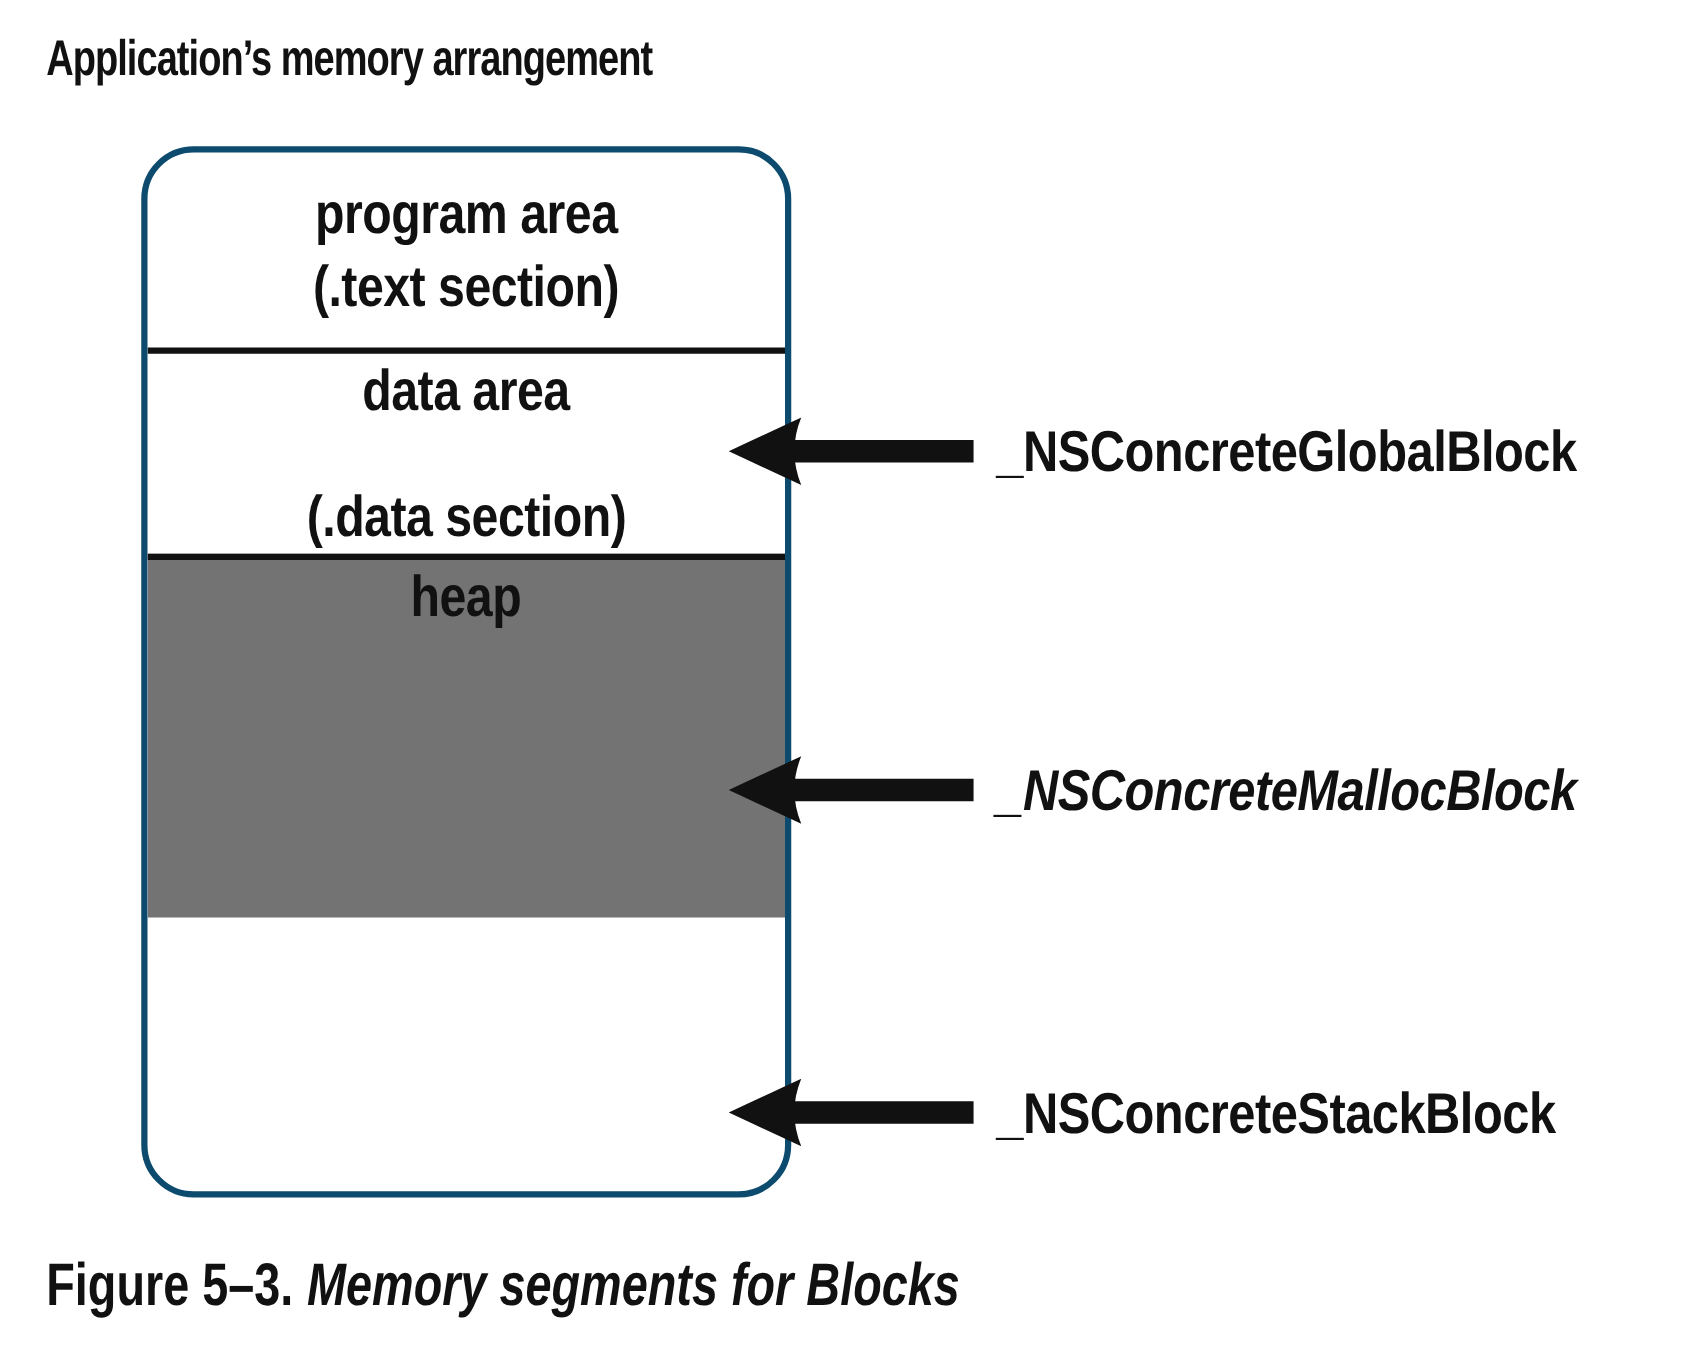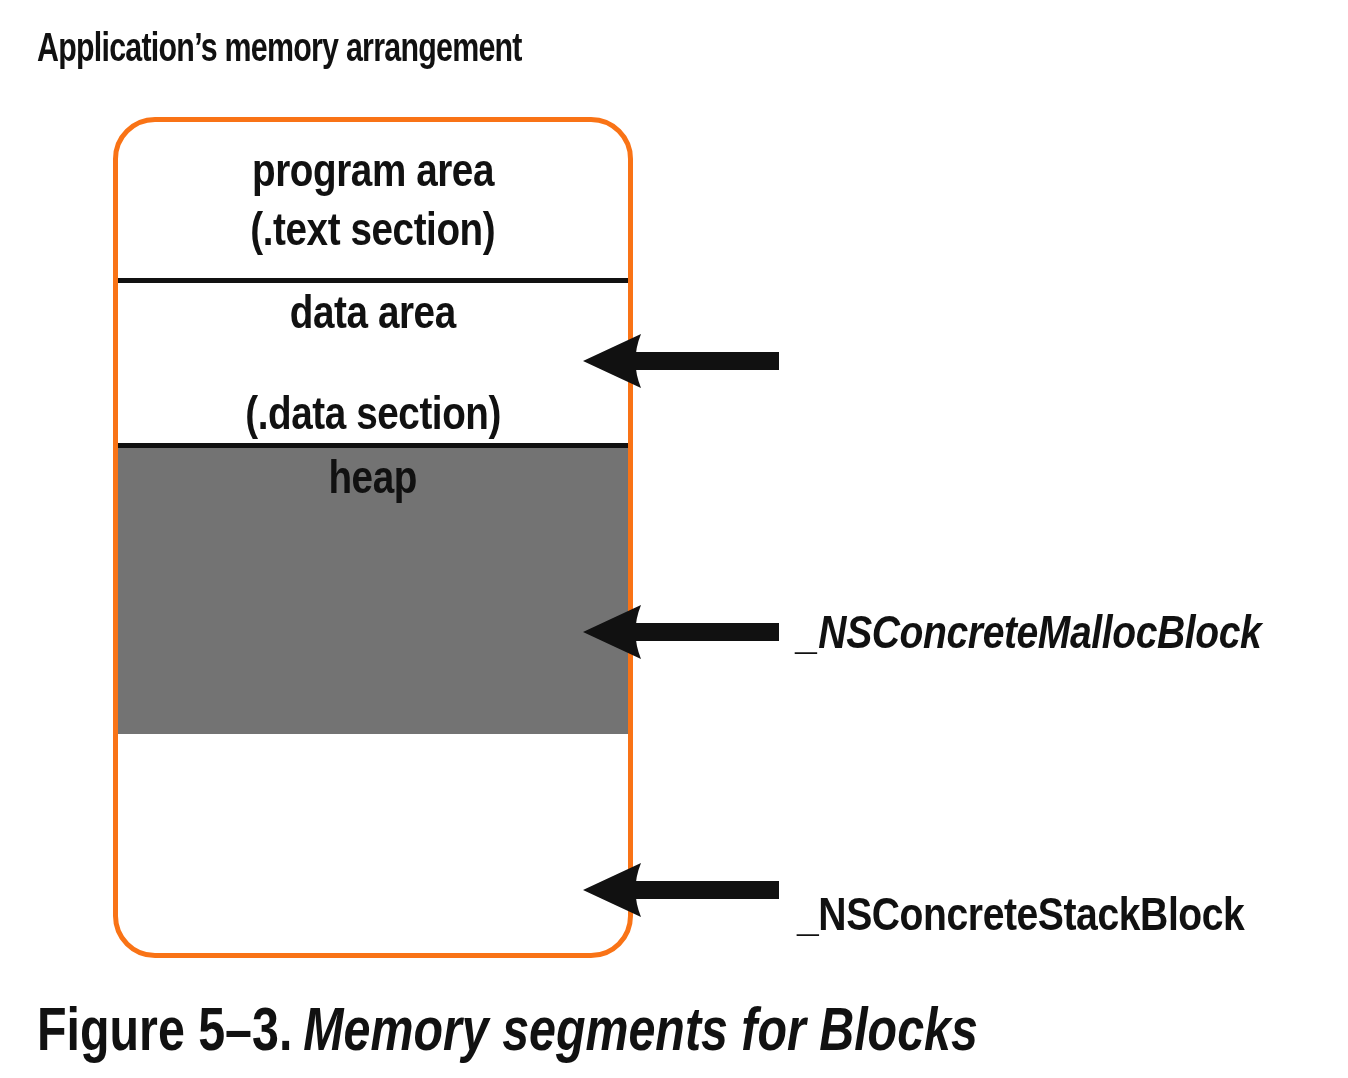--- a/index.html
+++ b/index.html
@@ -33,21 +33,21 @@
     letter-spacing: -1px;
     line-height: 58px;
   }
   .memory-box {
     position: absolute;
     left: 113px;
     top: 117px;
     width: 520px;
     height: 841px;
     box-sizing: border-box;
-    border: 5px solid #f97316;
+    border: 5px solid #0c4a6e;
     border-radius: 42px;
     background: #ffffff;
     overflow: hidden;
     display: flex;
     flex-direction: column;
   }
   .mem-section {
     box-sizing: border-box;
     display: flex;
     flex-direction: column;
@@ -78,26 +78,26 @@
     left: 797px;
     height: 60px;
     line-height: 60px;
     font-size: 46px;
     font-weight: bold;
     letter-spacing: -0.5px;
     white-space: nowrap;
   }
   .anno-1 { top: 331px; }
   .anno-2 { top: 602px; font-style: italic; }
-  .anno-3 { top: 860px; margin-top: 24px; }
+  .anno-3 { top: 860px; }
   .figure-caption {
     position: absolute;
     left: 37px;
     top: 1000px;
-    font-size: 62px;
+    font-size: 48px;
     line-height: 58px;
     font-weight: bold;
   }
   .caption-italic { font-style: italic; padding-left: 14px; }
 </style>
 </head>
 <body>
 
 <div class="page">
 
@@ -125,20 +125,23 @@
   </svg>
   <svg class="arrow arrow-2" viewBox="0 0 196 56" aria-hidden="true">
     <path d="M0,28 Q30,14 58,1 Q47,28 58,55 Q30,42 0,28 Z" fill="#111111"></path>
     <rect x="46" y="19" width="150" height="18" fill="#111111"></rect>
   </svg>
   <svg class="arrow arrow-3" viewBox="0 0 196 56" aria-hidden="true">
     <path d="M0,28 Q30,14 58,1 Q47,28 58,55 Q30,42 0,28 Z" fill="#111111"></path>
     <rect x="46" y="19" width="150" height="18" fill="#111111"></rect>
   </svg>
 
+  <div class="annotation anno-1">
+    <span class="cond" style="transform: scaleX(0.85);">_NSConcreteGlobalBlock</span>
+  </div>
   <div class="annotation anno-2">
     <span class="cond" style="transform: scaleX(0.85);">_NSConcreteMallocBlock</span>
   </div>
   <div class="annotation anno-3">
     <span class="cond" style="transform: scaleX(0.85);">_NSConcreteStackBlock</span>
   </div>
 
   <div class="figure-caption">
     <span class="cond" style="transform: scaleX(0.78);"><span>Figure 5–3.</span><span class="caption-italic">Memory segments for Blocks</span></span>
   </div>

